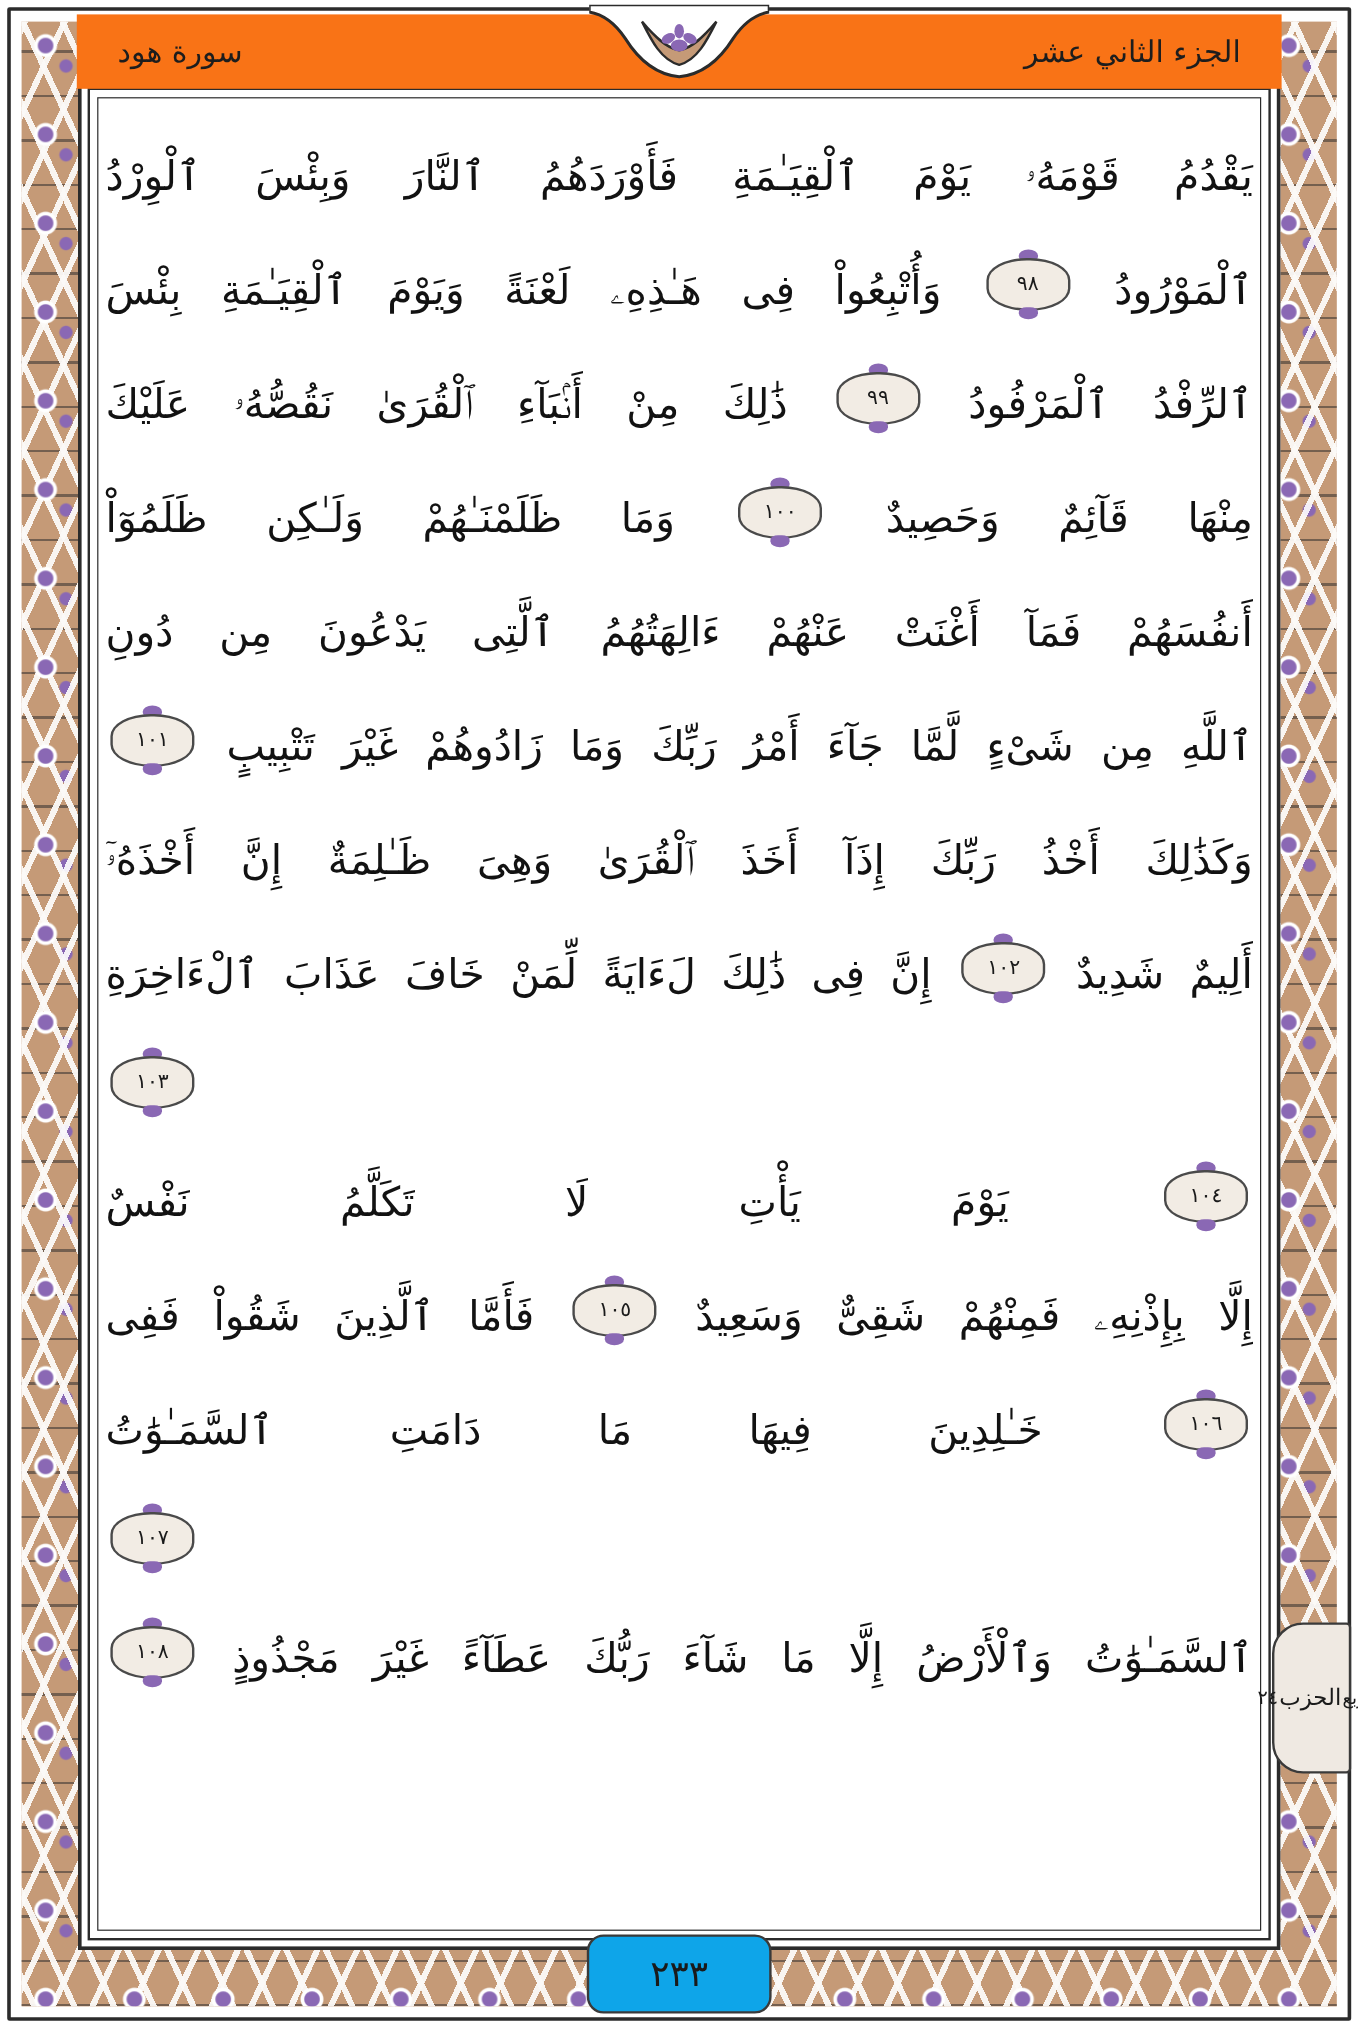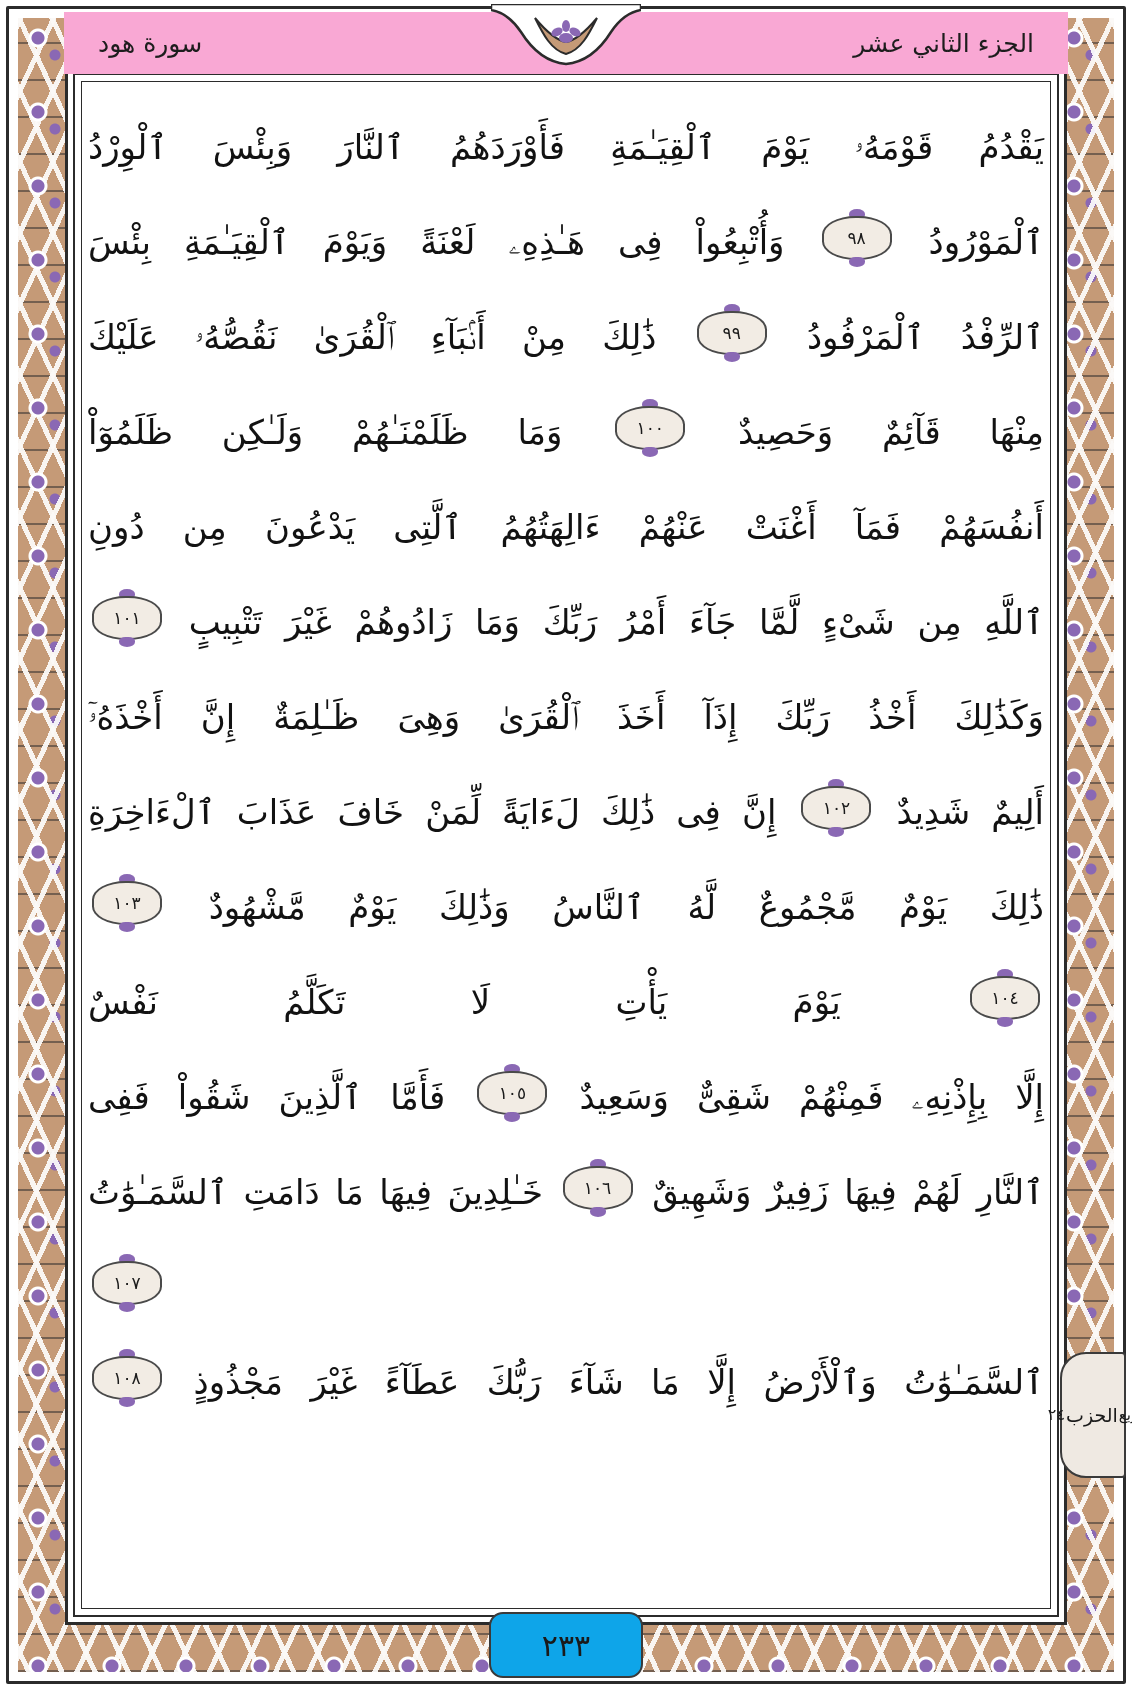--- a/index.html
+++ b/index.html
@@ -81,21 +81,21 @@
     border:1px solid #2b2b2b;
     box-sizing:border-box;
     pointer-events:none;
   }
 
   
   .header-bar{
     position:absolute;
     left:64px; right:64px; top:12px;
     height:62px;
-    background:#f9a8d4;
+    background:#f97316;
     display:flex;
     align-items:center;
     justify-content:space-between;
     padding:0 34px;
     box-sizing:border-box;
     z-index:6;
   }
   .header-text{
     font-family:"DejaVu Sans","Liberation Sans",sans-serif;
     font-size:25px;
@@ -331,21 +331,20 @@
       <span class="ayah-mark">
         <span class="petal top"></span>
         <span class="disc"></span>
         <span class="petal bot"></span>
         <span class="num">١٠٢</span>
       </span>
       <span>إِنَّ فِى ذَٰلِكَ لَءَايَةً لِّمَنْ خَافَ عَذَابَ ٱلْءَاخِرَةِ</span>
     </div>
 
     <div class="ayah-line stretch">
-      <span>ذَٰلِكَ يَوْمٌ مَّجْمُوعٌ لَّهُ ٱلنَّاسُ وَذَٰلِكَ يَوْمٌ مَّشْهُودٌ</span>
       <span class="ayah-mark">
         <span class="petal top"></span>
         <span class="disc"></span>
         <span class="petal bot"></span>
         <span class="num">١٠٣</span>
       </span>
     </div>
 
     <div class="ayah-line stretch">
       <span class="ayah-mark">
@@ -362,21 +361,20 @@
       <span class="ayah-mark">
         <span class="petal top"></span>
         <span class="disc"></span>
         <span class="petal bot"></span>
         <span class="num">١٠٥</span>
       </span>
       <span>فَأَمَّا ٱلَّذِينَ شَقُواْ فَفِى</span>
     </div>
 
     <div class="ayah-line stretch">
-      <span>ٱلنَّارِ لَهُمْ فِيهَا زَفِيرٌ وَشَهِيقٌ</span>
       <span class="ayah-mark">
         <span class="petal top"></span>
         <span class="disc"></span>
         <span class="petal bot"></span>
         <span class="num">١٠٦</span>
       </span>
       <span>خَـٰلِدِينَ فِيهَا مَا دَامَتِ ٱلسَّمَـٰوَٰتُ</span>
     </div>
 
     <div class="ayah-line stretch">

